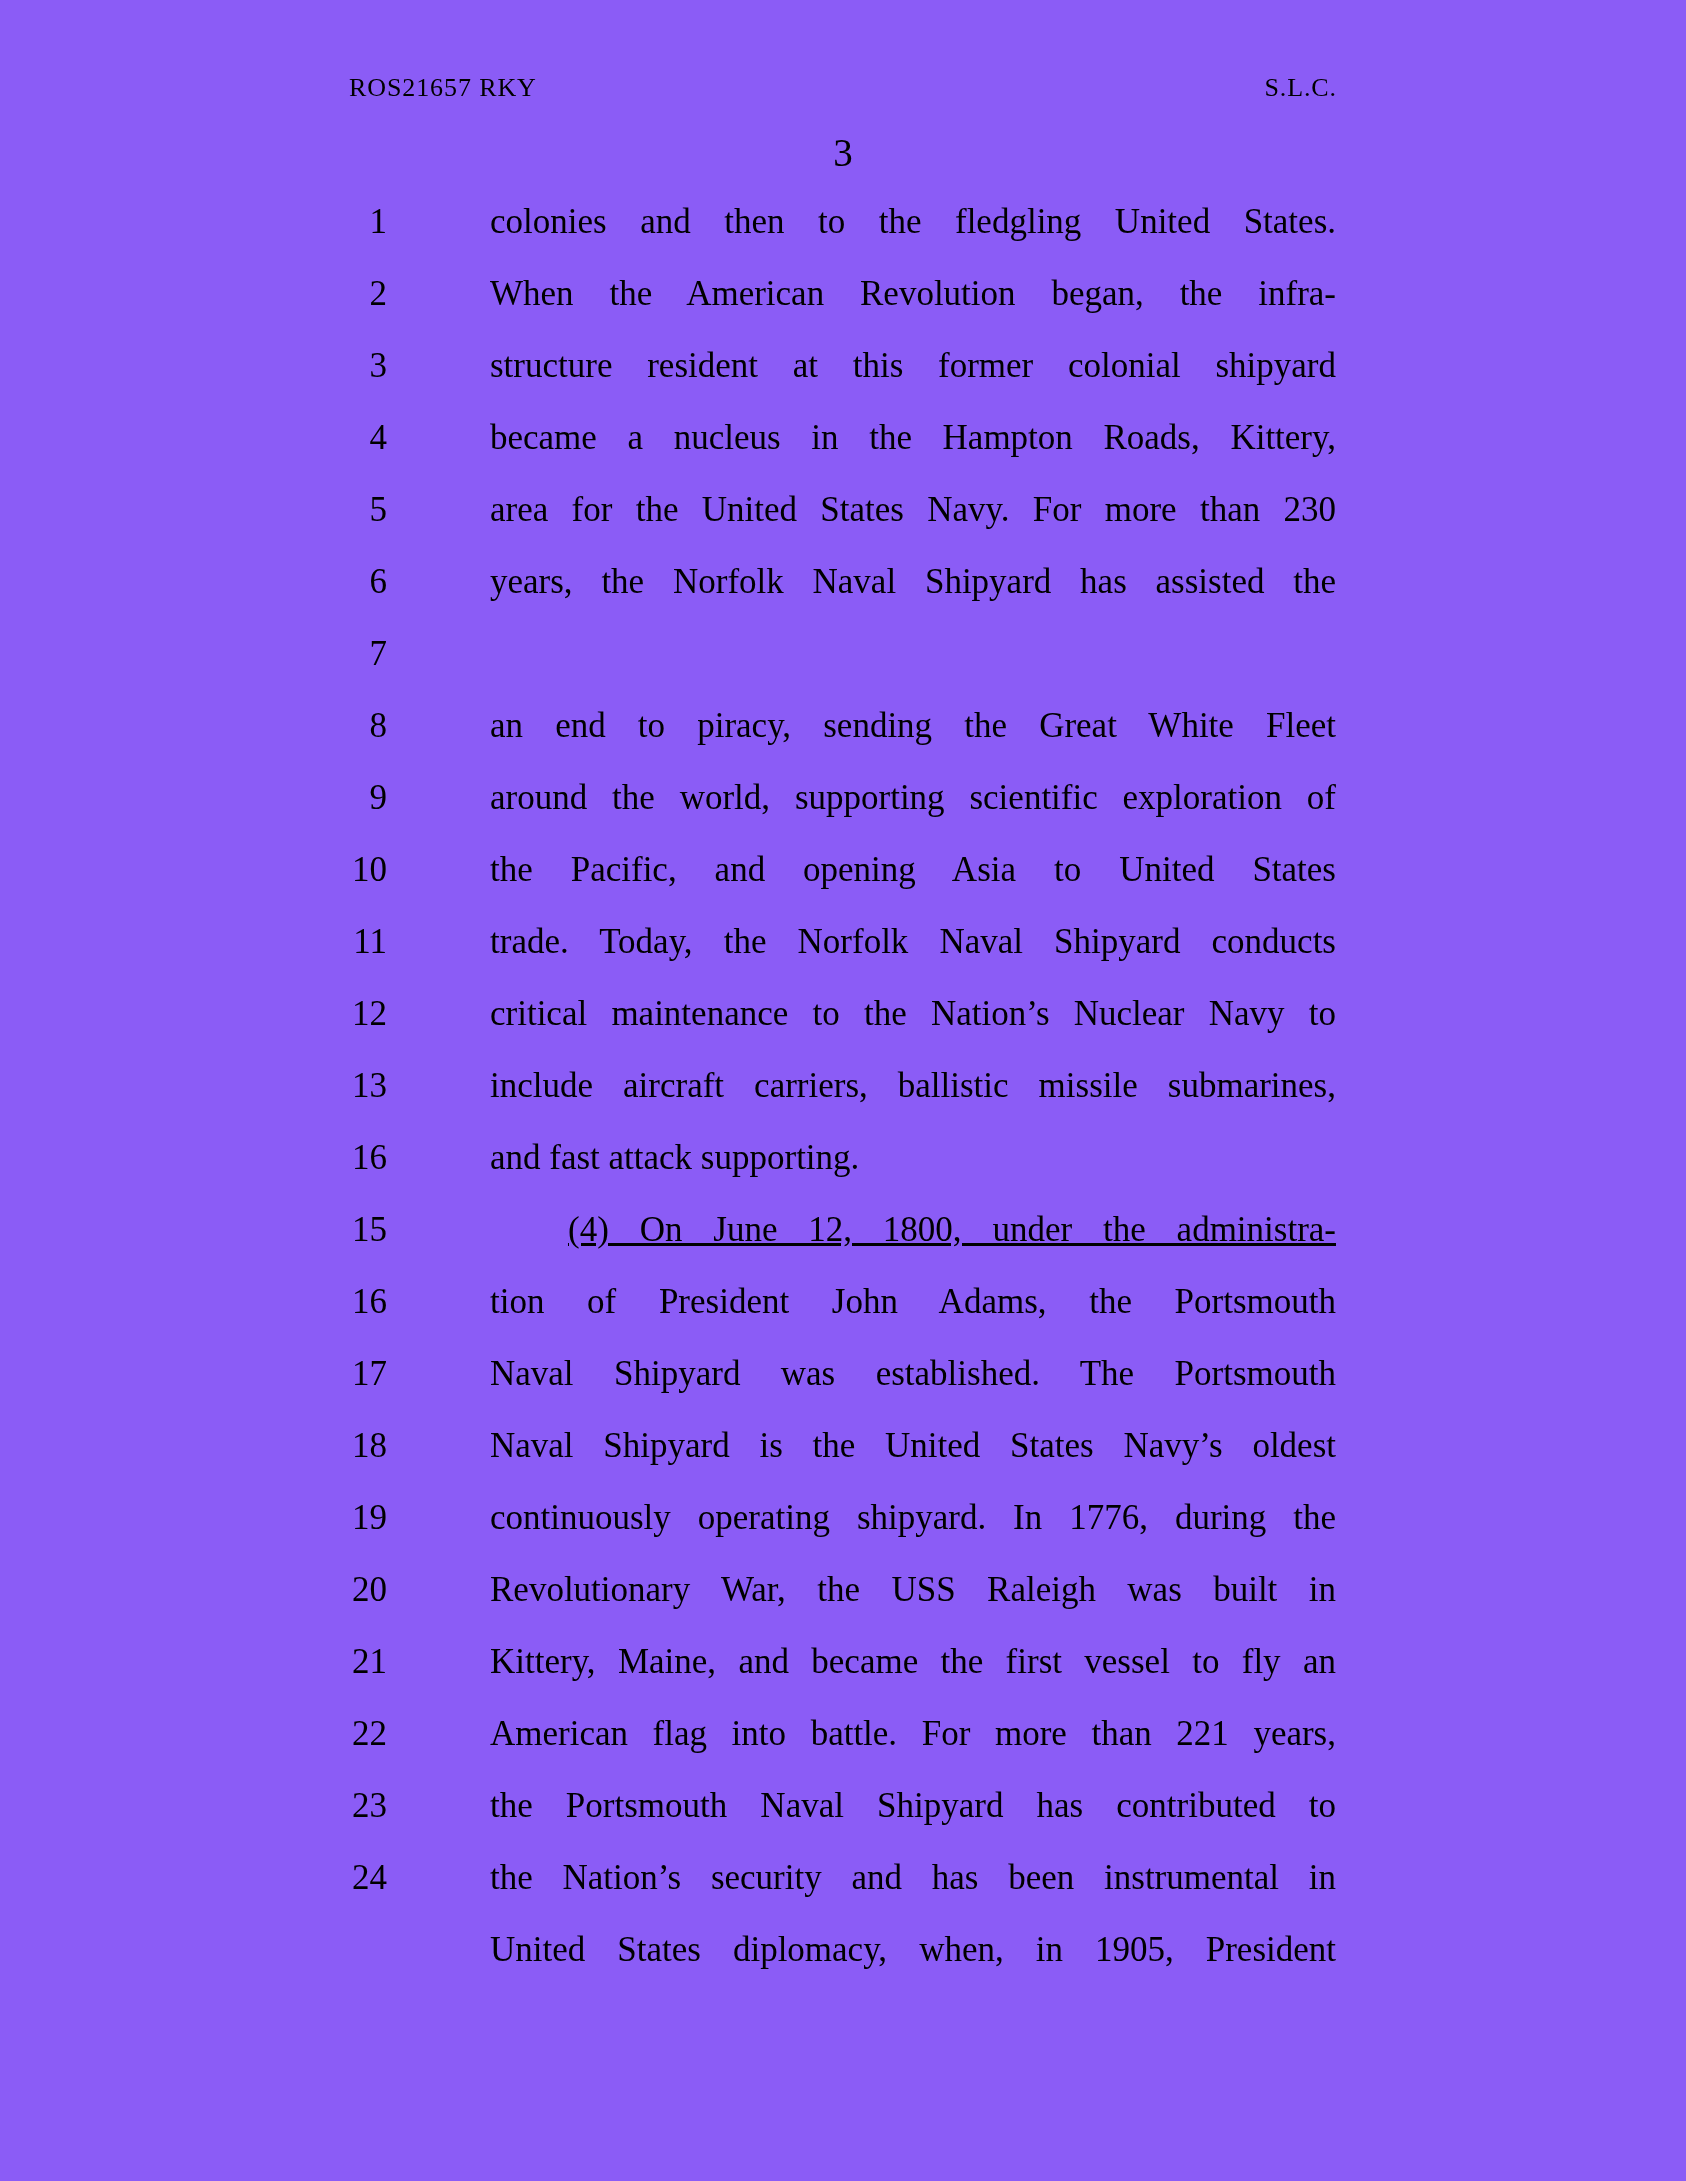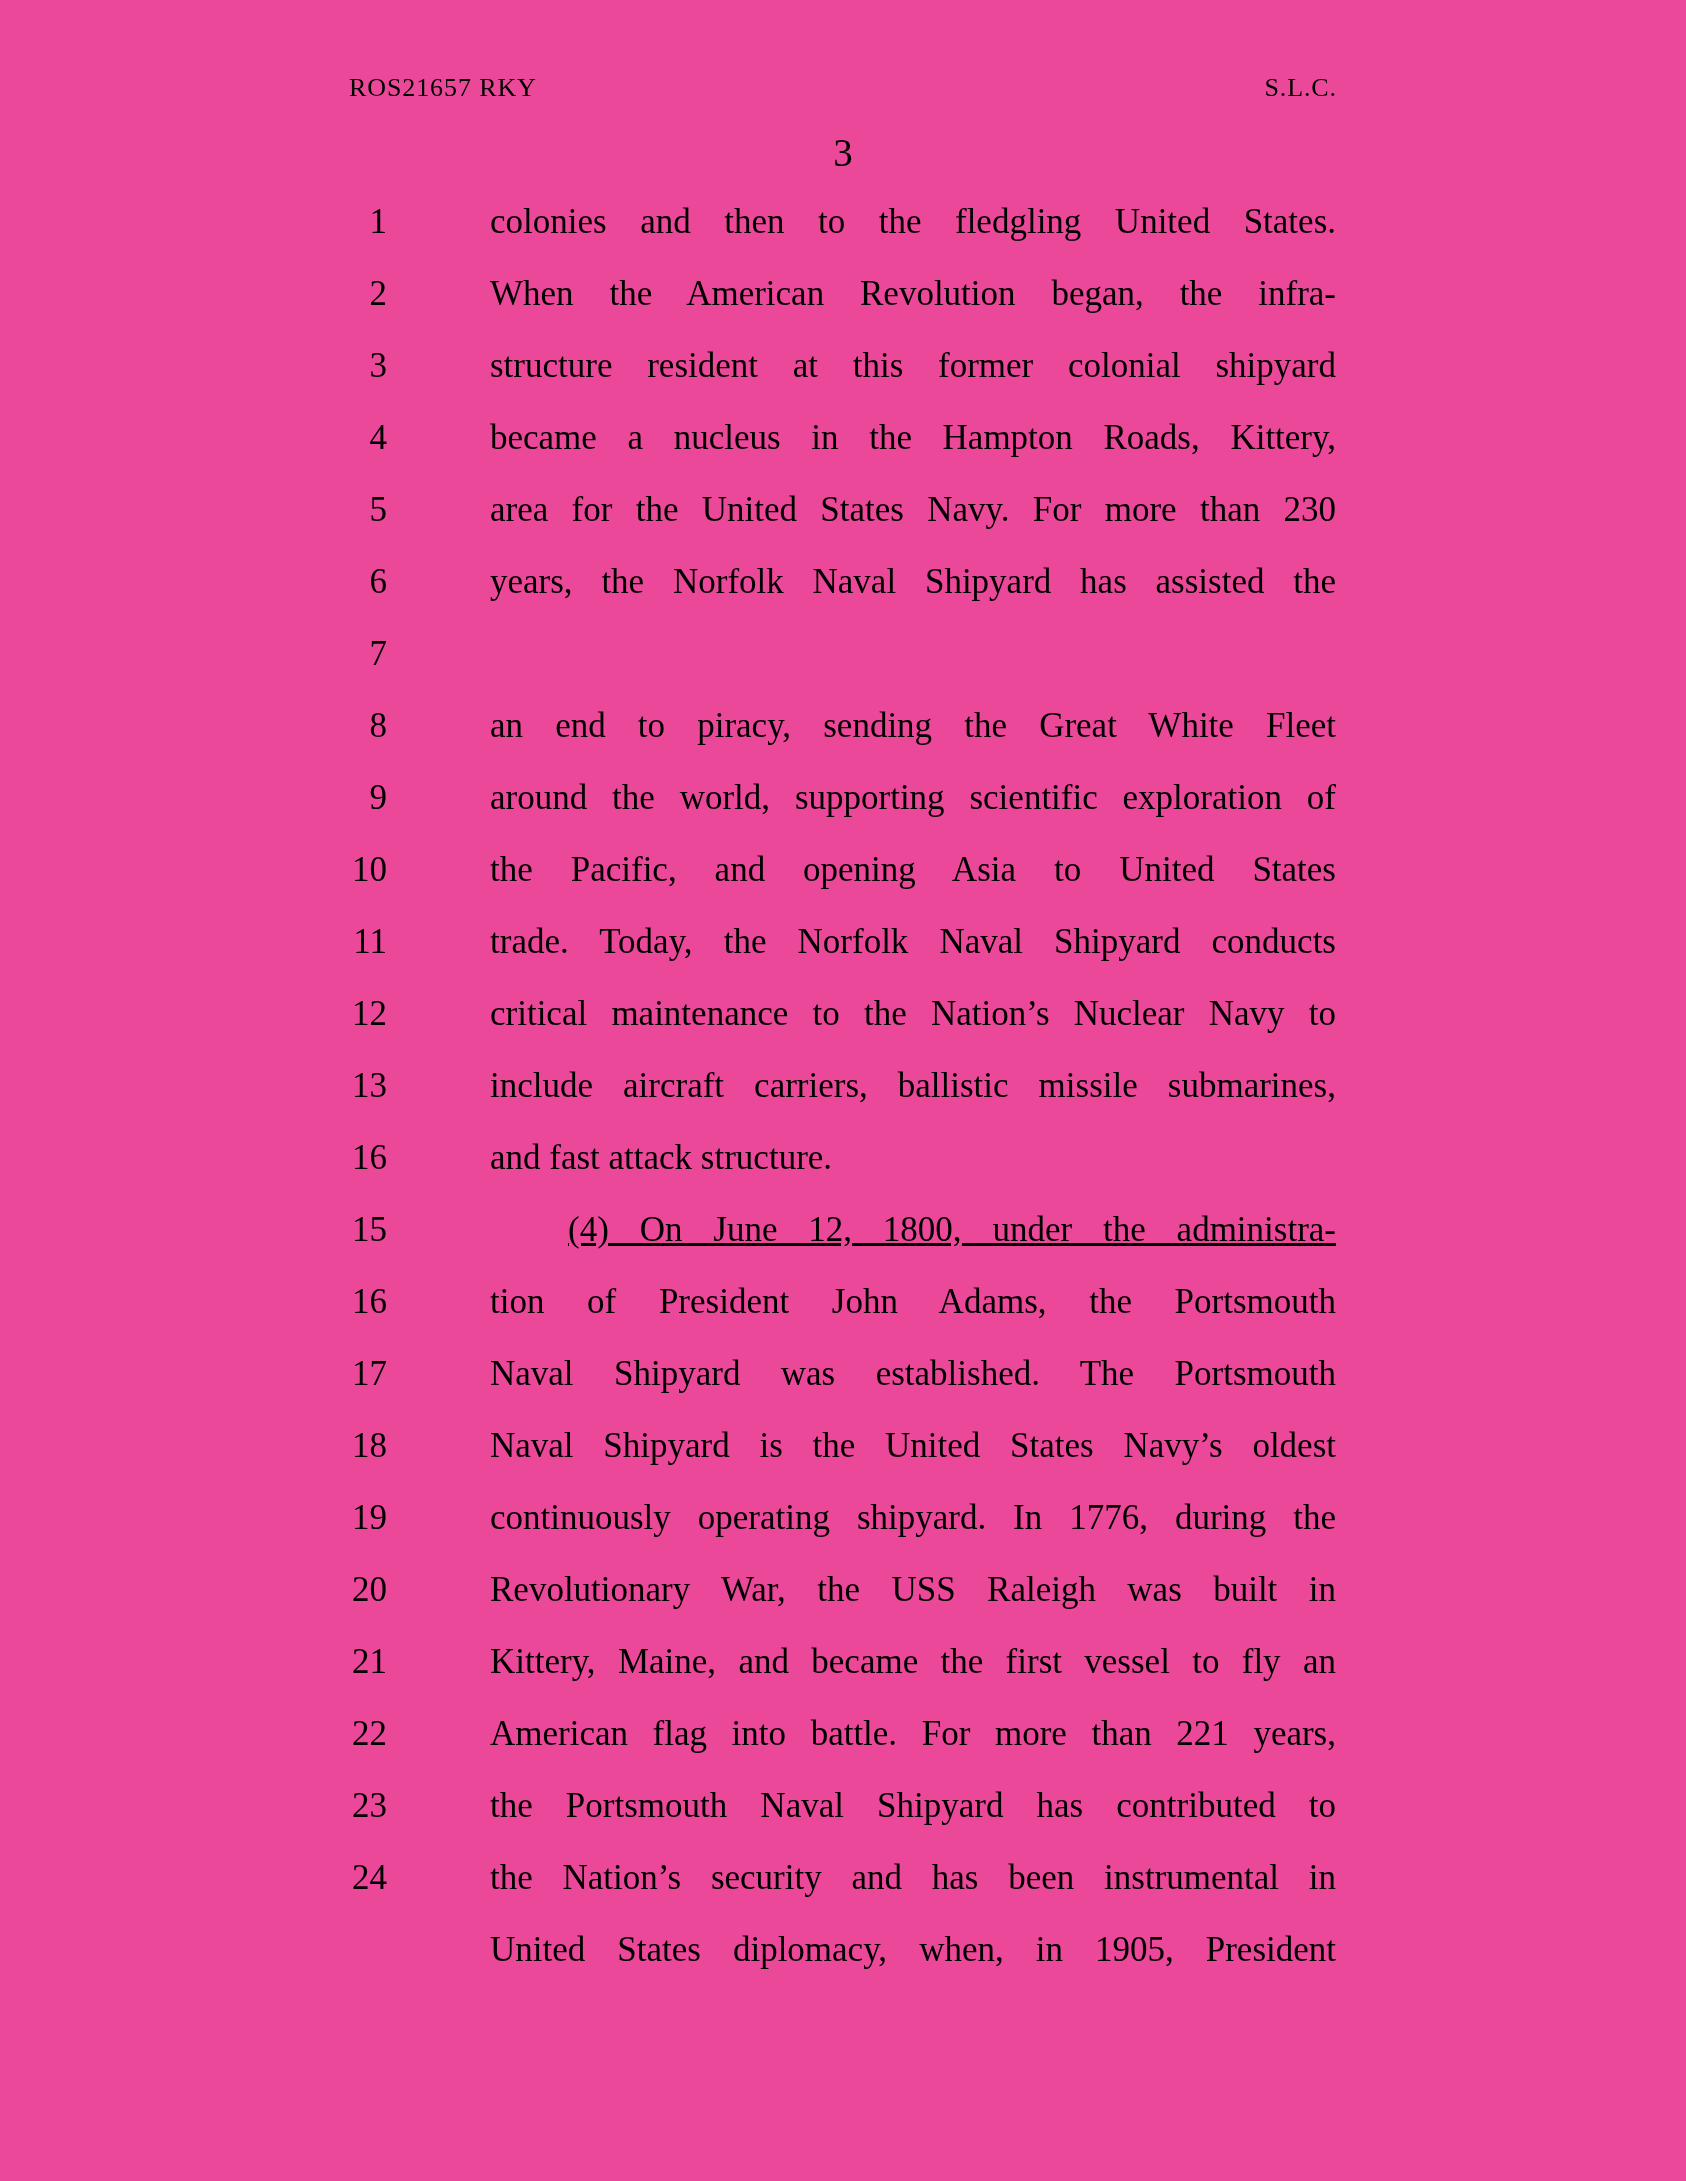--- a/index.html
+++ b/index.html
@@ -4,21 +4,21 @@
 <style>
   html, body {
     margin: 0;
     padding: 0;
     background: #ffffff;
   }
   .page {
     position: relative;
     width: 1686px;
     height: 2182px;
-    background: #ec4899;
+    background: #8b5cf6;
     color: #000000;
     font-family: "Liberation Serif", "DejaVu Serif", serif;
     overflow: hidden;
   }
   .header-row {
     position: absolute;
     left: 349px;
     top: 73px;
     width: 988px;
     display: flex;
@@ -133,21 +133,21 @@
       <div class="line-row">
         <div class="line-num">12</div>
         <div class="line-text"><span class="">critical maintenance to the Nation’s Nuclear Navy to</span></div>
       </div>
       <div class="line-row">
         <div class="line-num">13</div>
         <div class="line-text"><span class="">include aircraft carriers, ballistic missile submarines,</span></div>
       </div>
       <div class="line-row">
         <div class="line-num">16</div>
-        <div class="line-text no-justify"><span class="">and fast attack structure.</span></div>
+        <div class="line-text no-justify"><span class="">and fast attack supporting.</span></div>
       </div>
       <div class="line-row">
         <div class="line-num">15</div>
         <div class="line-text indent"><span class="">(4) On June 12, 1800, under the administra-</span></div>
       </div>
       <div class="line-row">
         <div class="line-num">16</div>
         <div class="line-text"><span class="">tion of President John Adams, the Portsmouth</span></div>
       </div>
       <div class="line-row">

